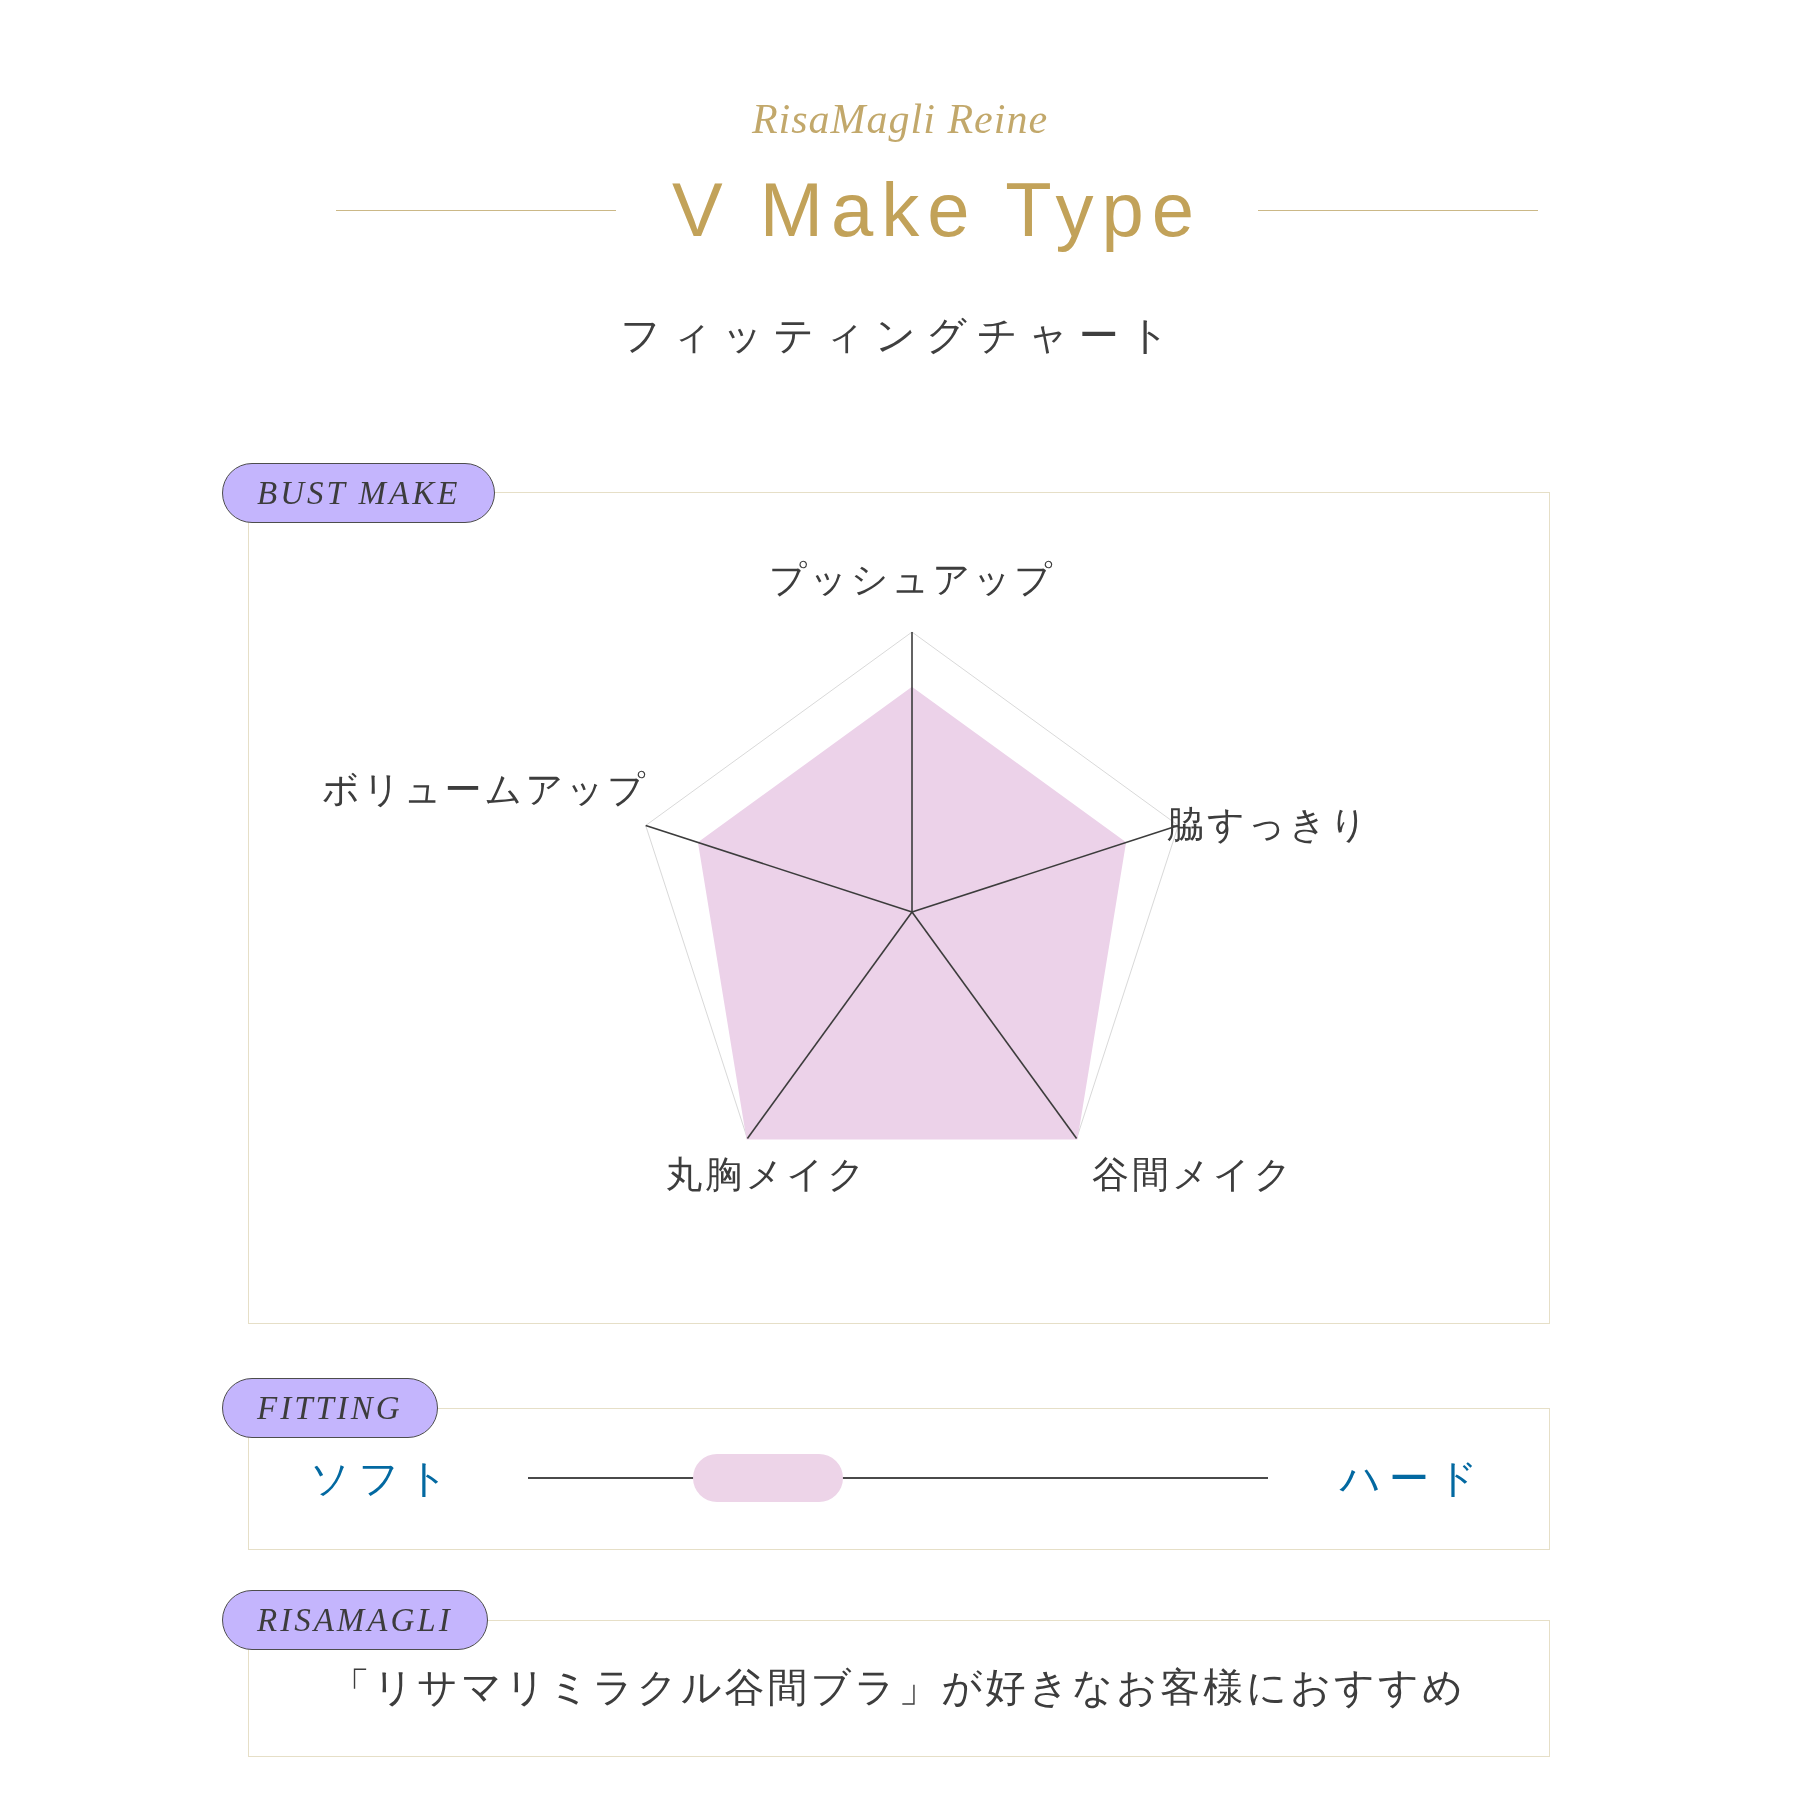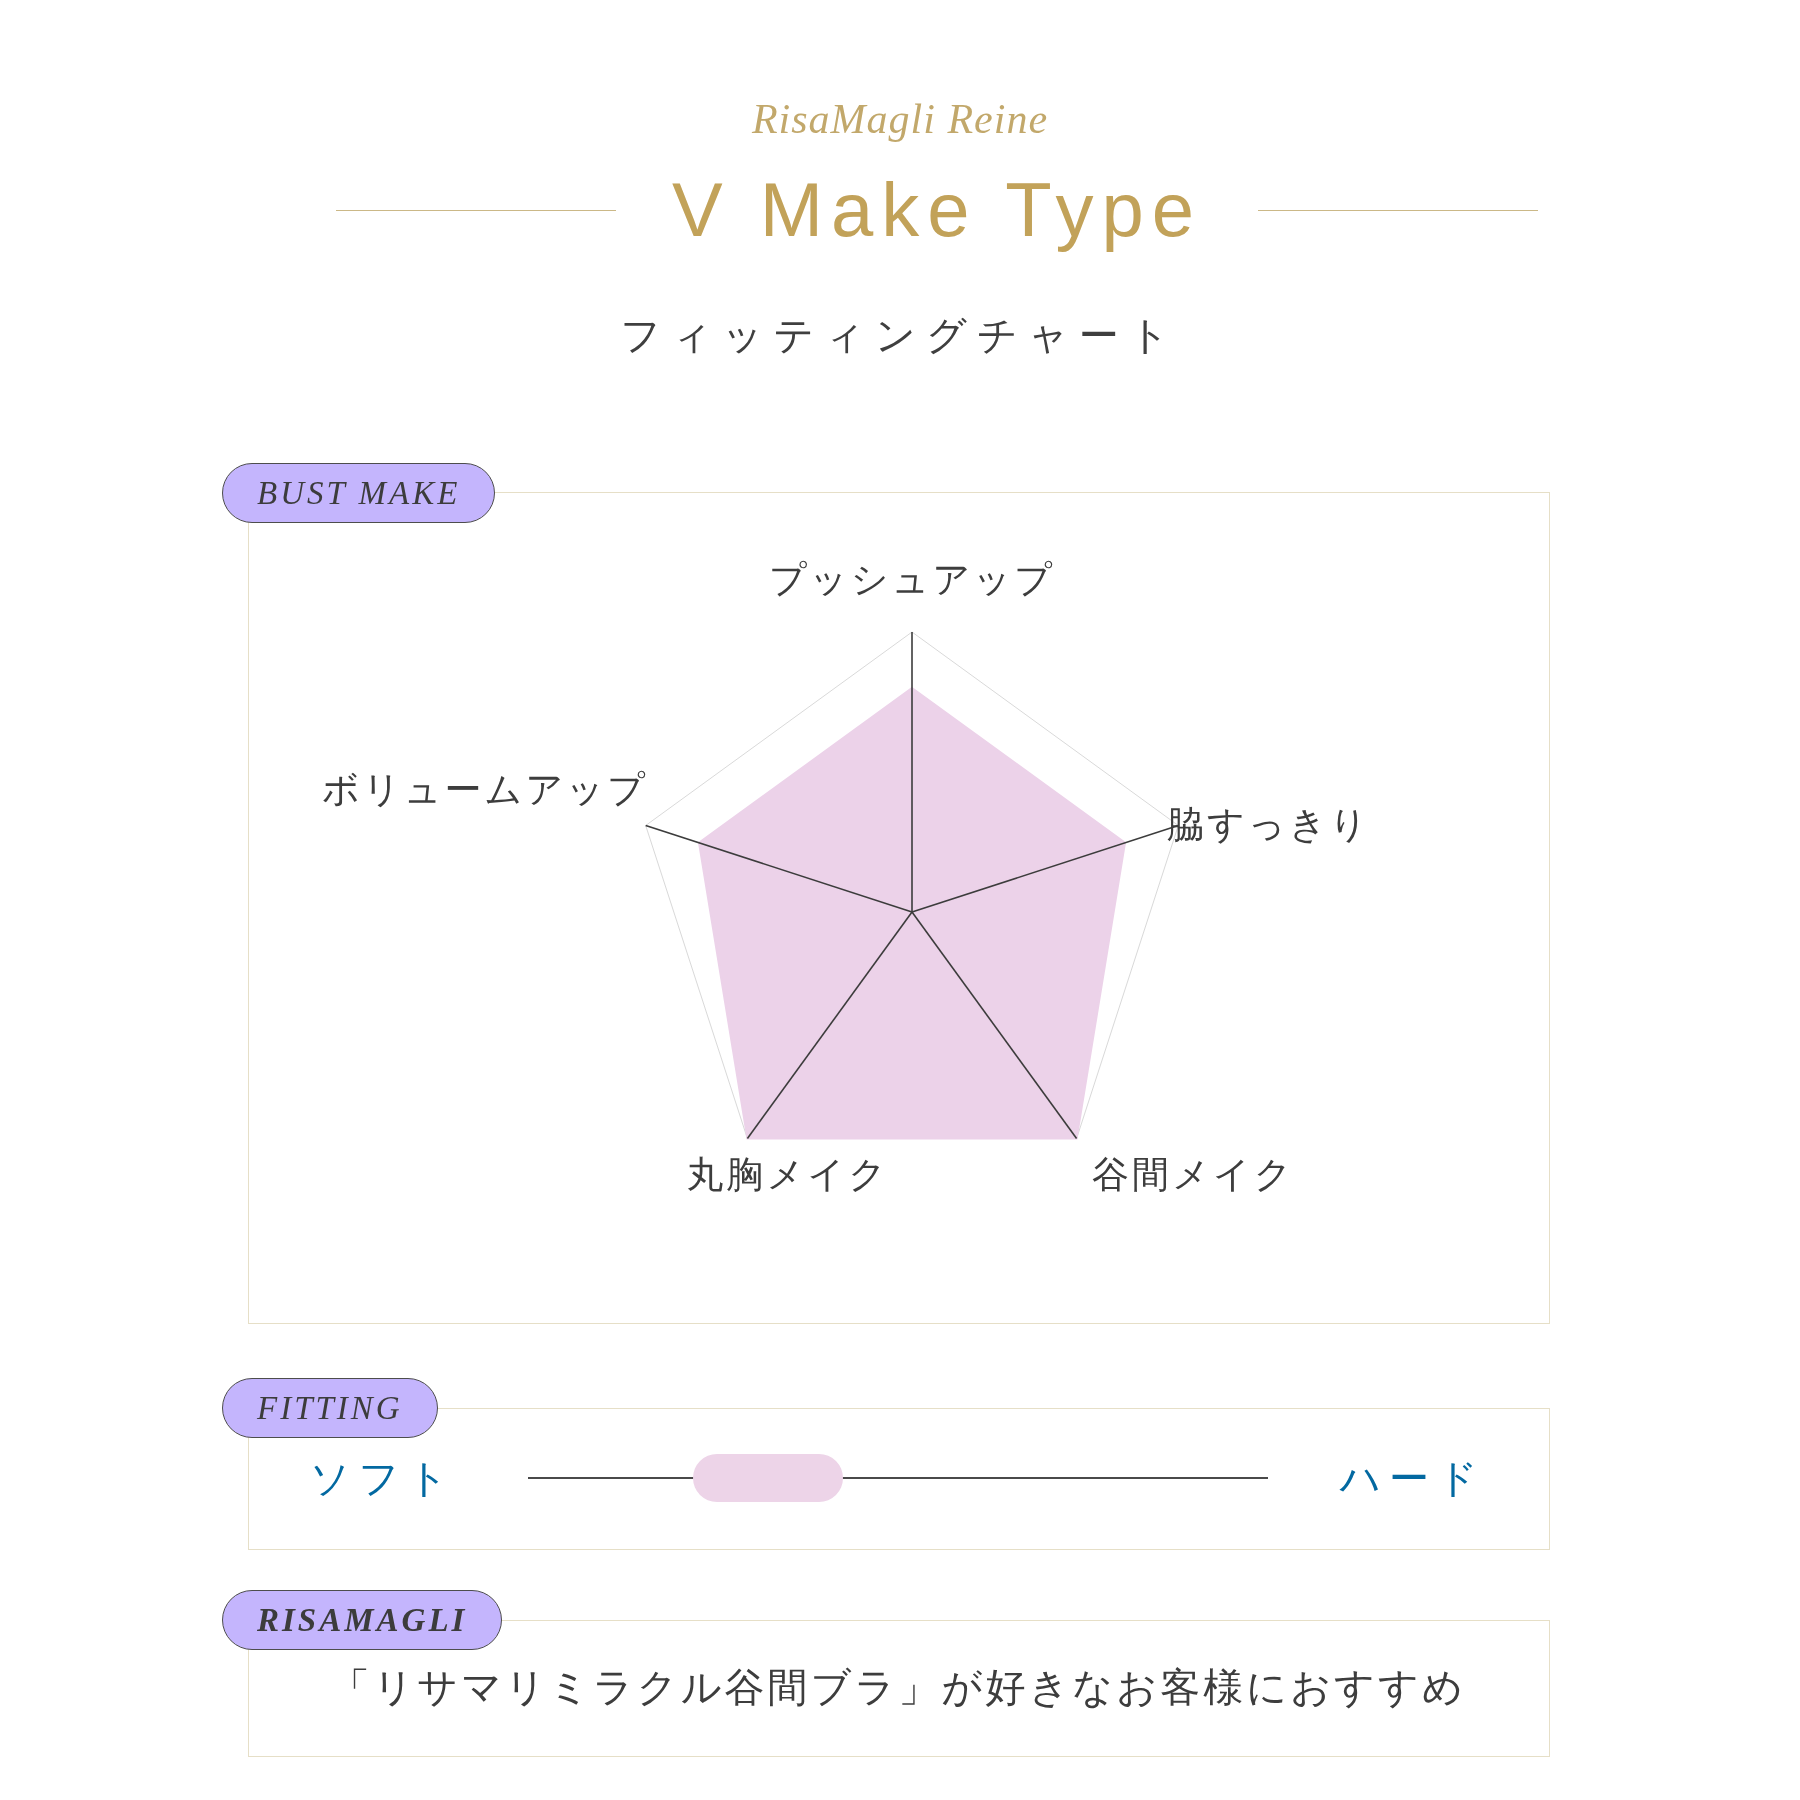--- a/index.html
+++ b/index.html
@@ -61,38 +61,38 @@
     color:#3c3c3c;
     white-space:nowrap;
     z-index:5;
   }
 
   #sec-bust{left:248px;top:492px;width:1300px;height:830px;}
   #tag-bust{left:222px;top:463px;}
   #sec-fit{left:248px;top:1408px;width:1300px;height:140px;}
   #tag-fit{left:222px;top:1378px;}
   #sec-risa{left:248px;top:1620px;width:1300px;height:135px;}
-  #tag-risa{left:222px;top:1590px;font-weight:bold;}
+  #tag-risa{left:222px;top:1590px;}
 
   
   .radar-wrap{position:absolute;left:248px;top:492px;width:1300px;height:830px;margin-left:14px;}
   .radar-svg{position:absolute;left:0;top:0;}
   .axis-label{
     position:absolute;
     font-size:37px;
     letter-spacing:3px;
     color:#3d3d3d;
     white-space:nowrap;
     text-align:center;
     line-height:1.25;
   }
   #lbl-0{left:480px;top:65px;width:340px;}
   #lbl-1{left:905px;top:310px;width:300px;text-align:left;}
   #lbl-2{left:830px;top:660px;width:300px;text-align:left;}
-  #lbl-3{left:327px;top:660px;width:300px;text-align:right;}
+  #lbl-3{left:306px;top:660px;width:300px;text-align:right;}
   #lbl-4{left:60px;top:275px;width:300px;text-align:right;}
 
   
   .fit-inner{
     position:absolute;left:248px;top:1408px;width:1300px;height:140px;
     display:flex;align-items:center;
   }
   .fit-label{
     font-size:40px;letter-spacing:8px;color:#0369a1;width:270px;text-align:center;
   }

